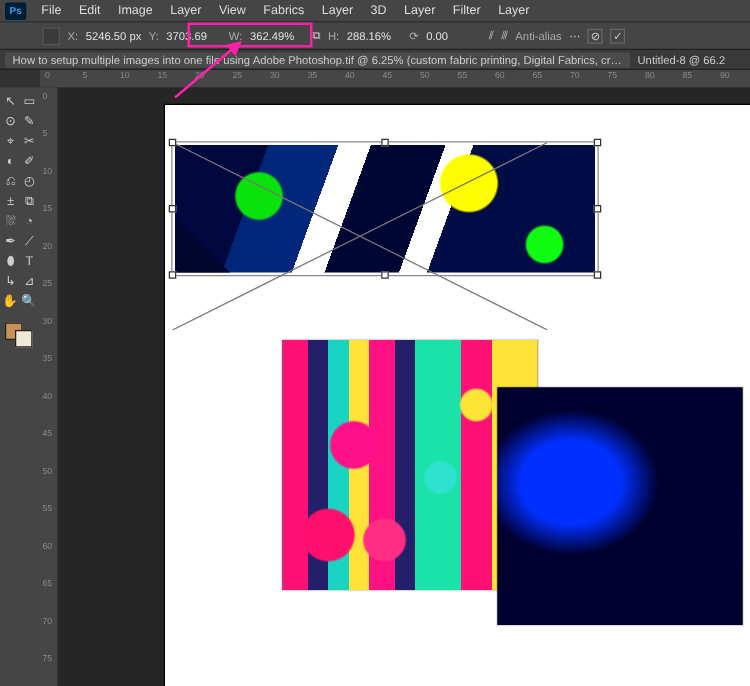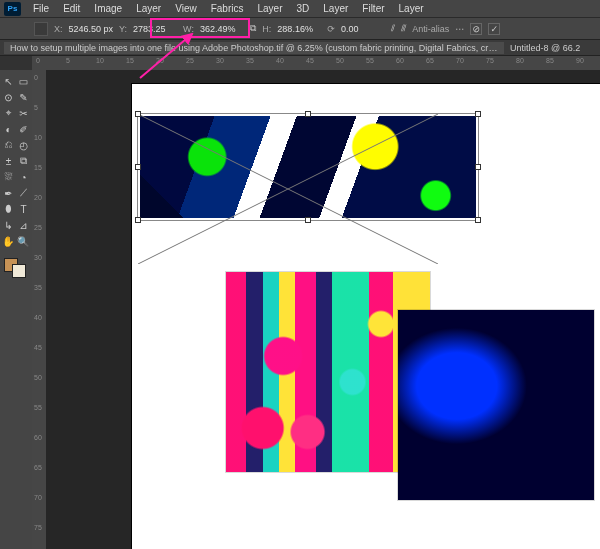--- a/index.html
+++ b/index.html
@@ -70,21 +70,21 @@
   <div class="menu-item">Layer</div>
   <div class="menu-item">Filter</div>
   <div class="menu-item">Layer</div>
 </div>
 
 <div class="optbar">
   <span class="opt-ico"></span>
   <span class="opt-lbl">X:</span>
   <span class="opt-val">5246.50 px</span>
   <span class="opt-lbl">Y:</span>
-  <span class="opt-val">2783.25</span>
+  <span class="opt-val">3703.69</span>
   <span class="opt-lbl">W:</span>
   <span class="opt-val">362.49%</span>
   <span>⧉</span>
   <span class="opt-lbl">H:</span>
   <span class="opt-val">288.16%</span>
   <span class="opt-lbl">⟳</span>
   <span class="opt-val">0.00</span>
   <span>⫽</span>
   <span>⫻</span>
   <span class="opt-lbl">Anti-alias</span>

